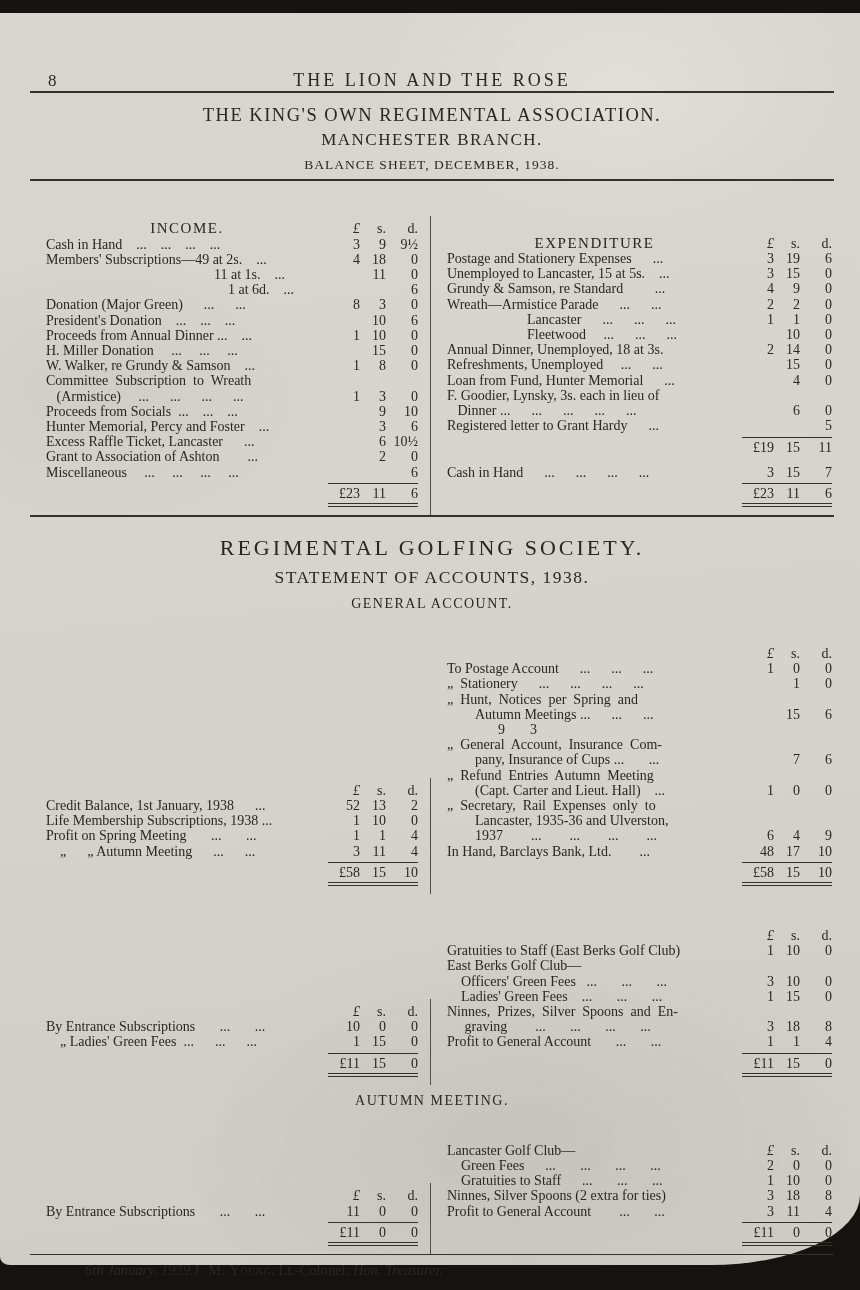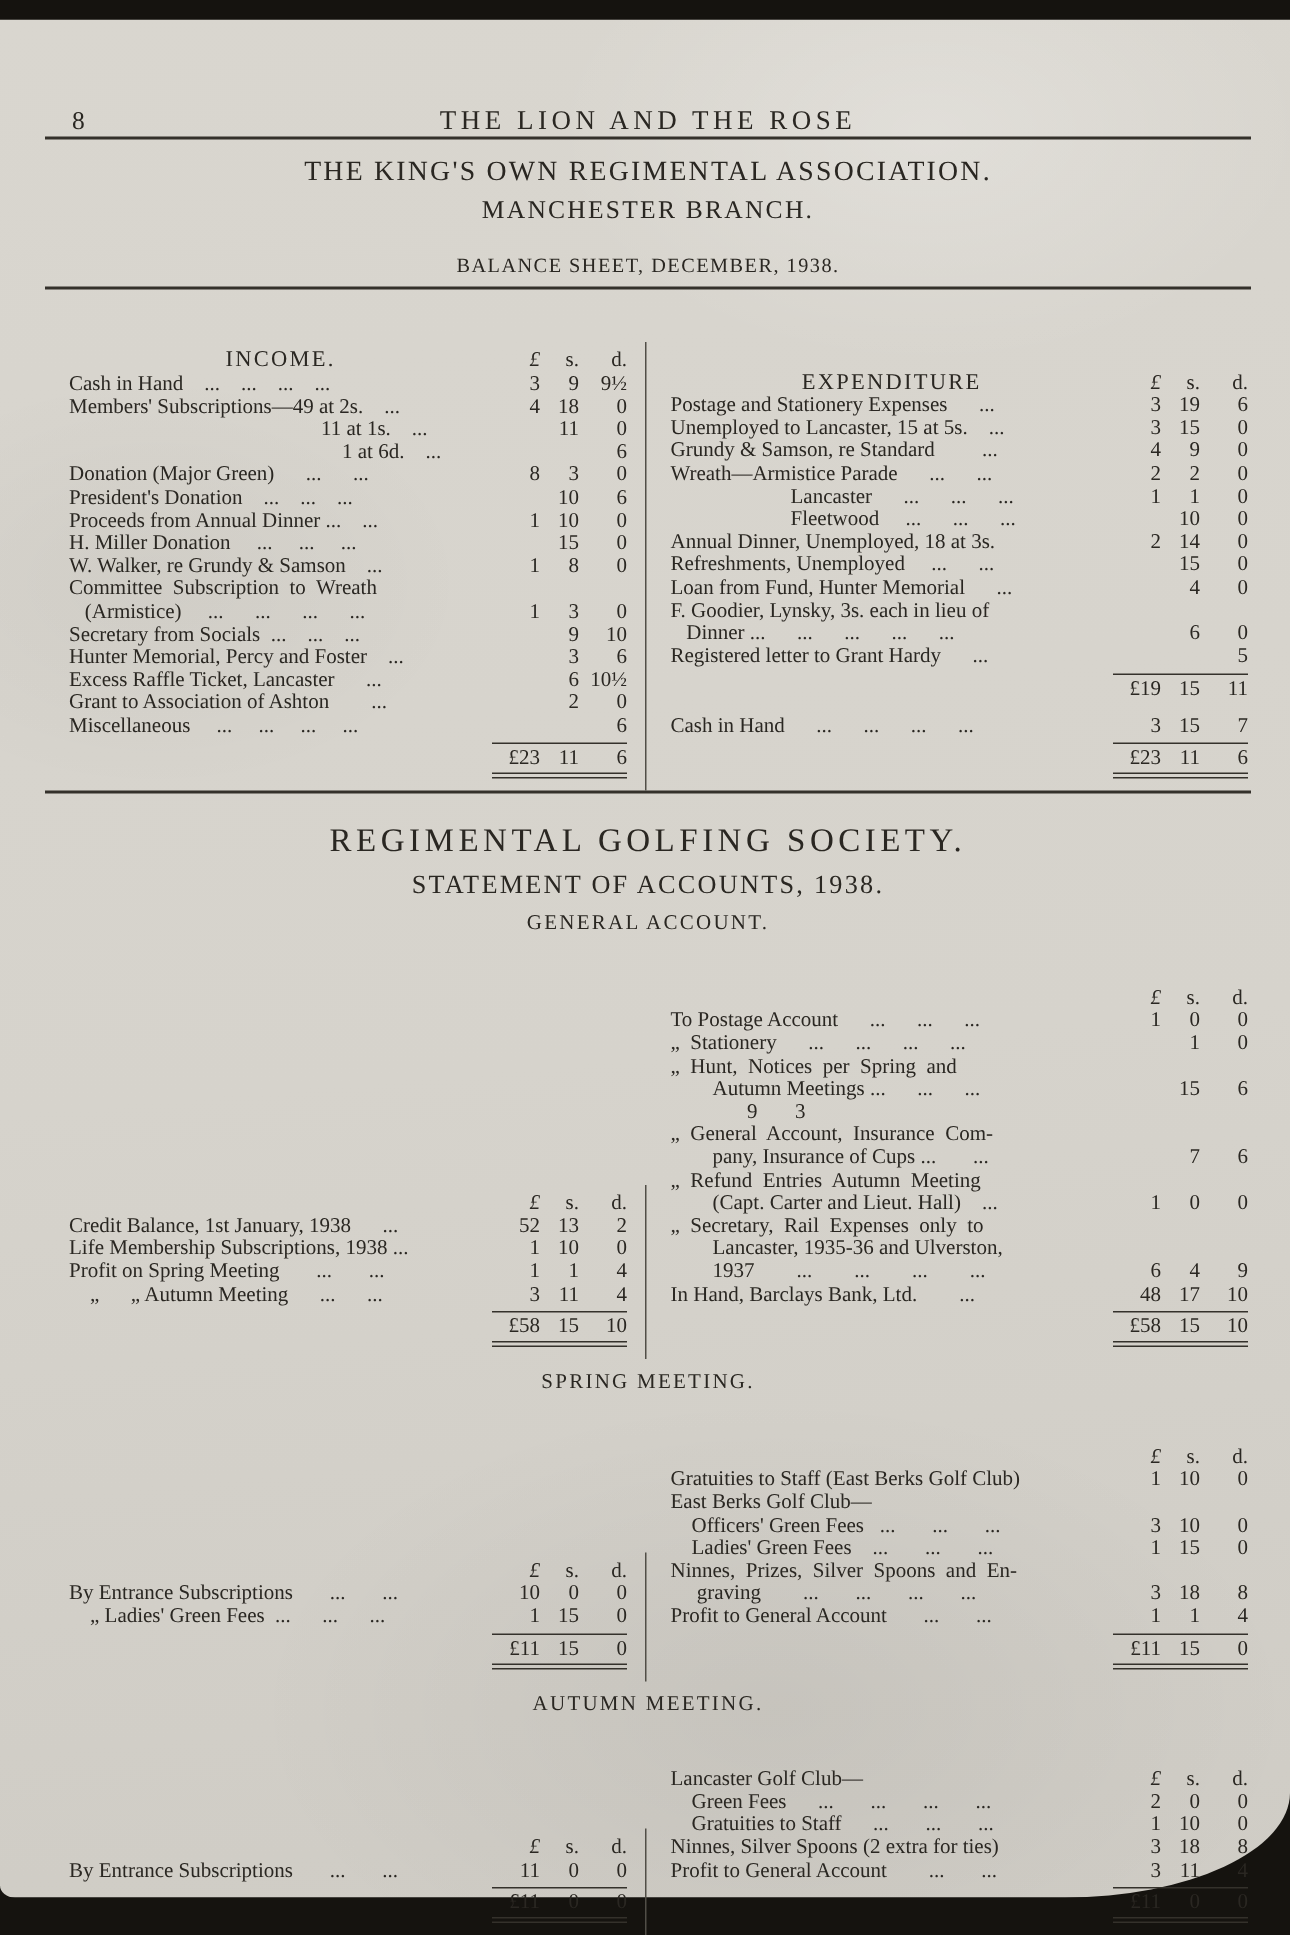--- a/index.html
+++ b/index.html
@@ -17,21 +17,21 @@
   
   .mast{position:relative;margin-top:48px;height:30px;}
   .pagenum{position:absolute;left:18px;bottom:0;font-size:17px;}
   .journal{position:absolute;left:0;right:0;bottom:0;text-align:center;font-size:18px;letter-spacing:3px;}
   .rule{border:0;border-top:2px solid #34312b;margin:0;}
   .rule.thin{border-top-width:1.5px;}
 
   .assoc{text-align:center;margin-top:12px;}
   .h-assoc{font-size:18.5px;letter-spacing:1.5px;}
   .h-branch{font-size:17px;letter-spacing:1.5px;margin-top:4px;}
-  .h-sheet{font-size:13.5px;letter-spacing:1px;margin-top:19px;margin-bottom:6px;}
+  .h-sheet{font-size:13.5px;letter-spacing:1px;margin-top:7px;margin-bottom:6px;}
 
   
   .acct{display:flex;align-items:flex-end;margin-top:29px;}
   .col{display:flex;flex-direction:column;font-size:14px;line-height:15.2px;}
   .col-l{flex:0 0 372px;border-right:1px solid #514e47;padding:5px 12px 8px 16px;}
   .col-r{flex:1;padding:5px 2px 8px 16px;}
   #bs-section{min-height:305px;}
   #general-section{min-height:252px;}
   #spring-section{min-height:158px;}
   #autumn-section{min-height:102px;}
@@ -174,21 +174,21 @@
           <div class="row item">
             <span class="lbl">Committee  Subscription  to  Wreath
    (Armistice)     ...      ...      ...      ...</span>
             <span class="amts">
               <span class="amt c0">1</span>
               <span class="amt c1">3</span>
               <span class="amt c2">0</span>
             </span>
           </div>
           <div class="row item">
-            <span class="lbl">Secretary from Socials  ...    ...    ...</span>
+            <span class="lbl">Proceeds from Socials  ...    ...    ...</span>
             <span class="amts">
               <span class="amt c0"></span>
               <span class="amt c1">9</span>
               <span class="amt c2">10</span>
             </span>
           </div>
           <div class="row item">
             <span class="lbl">Hunter Memorial, Percy and Foster    ...</span>
             <span class="amts">
               <span class="amt c0"></span>
@@ -493,21 +493,20 @@
             <span class="lbl"></span>
             <span class="amts">
               <span class="amt c0">£58</span>
               <span class="amt c1">15</span>
               <span class="amt c2">10</span>
             </span>
           </div>
         </div>
     </div>
 
-    <div class="h-sub">SPRING MEETING.</div>
     <div class="acct" id="spring-section">
       <div class="col col-l">
           <div class="row cur">
             <span class="lbl"></span>
             <span class="amts">
               <span class="amt c0">£</span>
               <span class="amt c1">s.</span>
               <span class="amt c2">d.</span>
             </span>
           </div>

